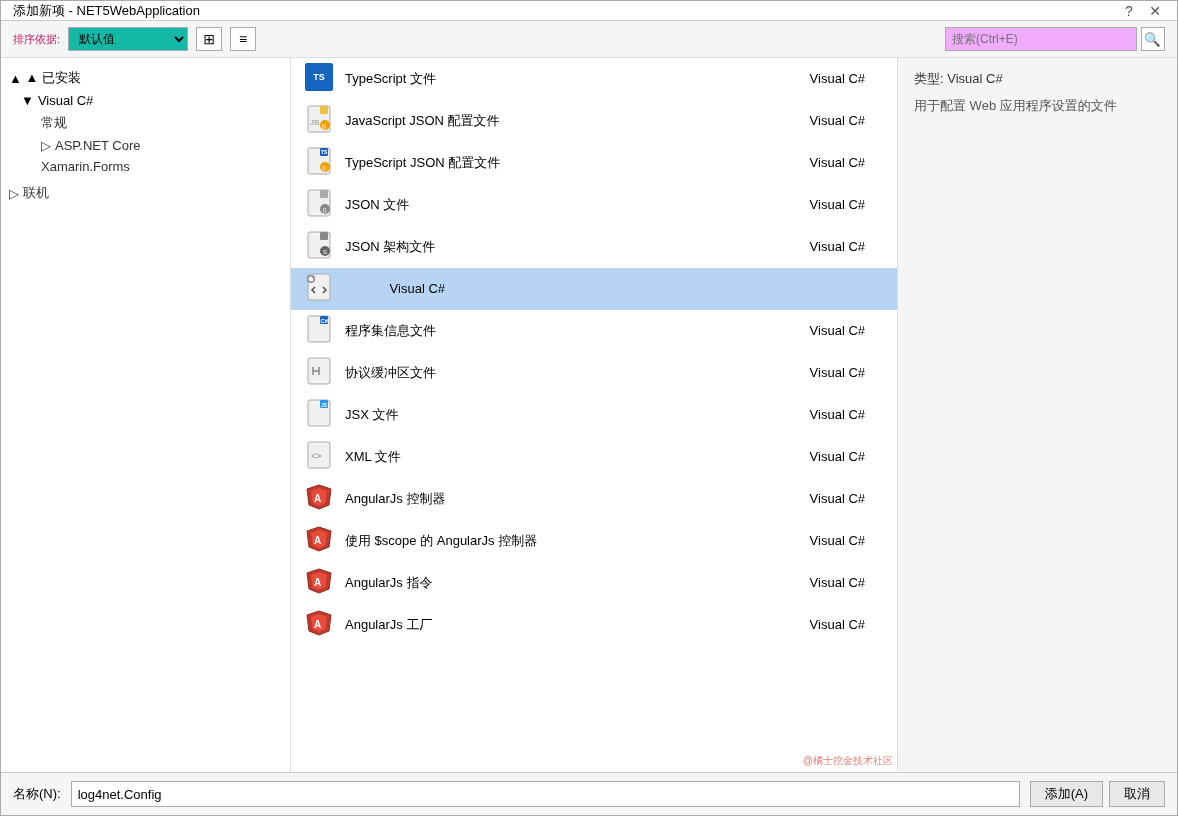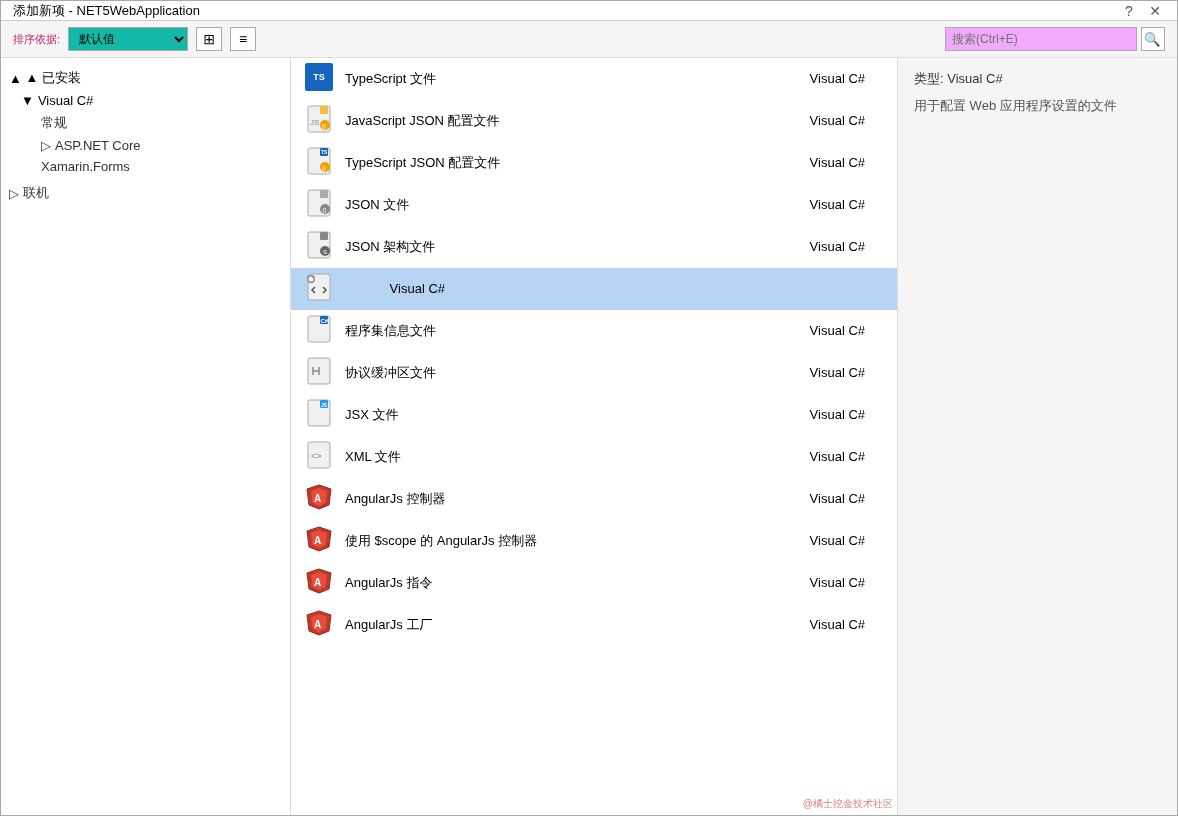--- a/index.html
+++ b/index.html
@@ -492,13 +492,25 @@
           </div>
       </div>
 
       <div class="info-panel">
         <div class="info-type">类型: Visual C#</div>
         <div class="info-desc">用于配置 Web 应用程序设置的文件</div>
       </div>
     </div>
   </div>
 
+  <div class="bottom-bar">
+    <span class="name-label">名称(N):</span>
+    <input class="name-input" type="text" value="log4net.Config" style="">
+    <div class="action-btns">
+      <button class="action-btn">
+        <span>添加(A)</span>
+      </button>
+      <button class="action-btn">
+        <span>取消</span>
+      </button>
+    </div>
+  </div>
 </div>
 
 </body></html>

